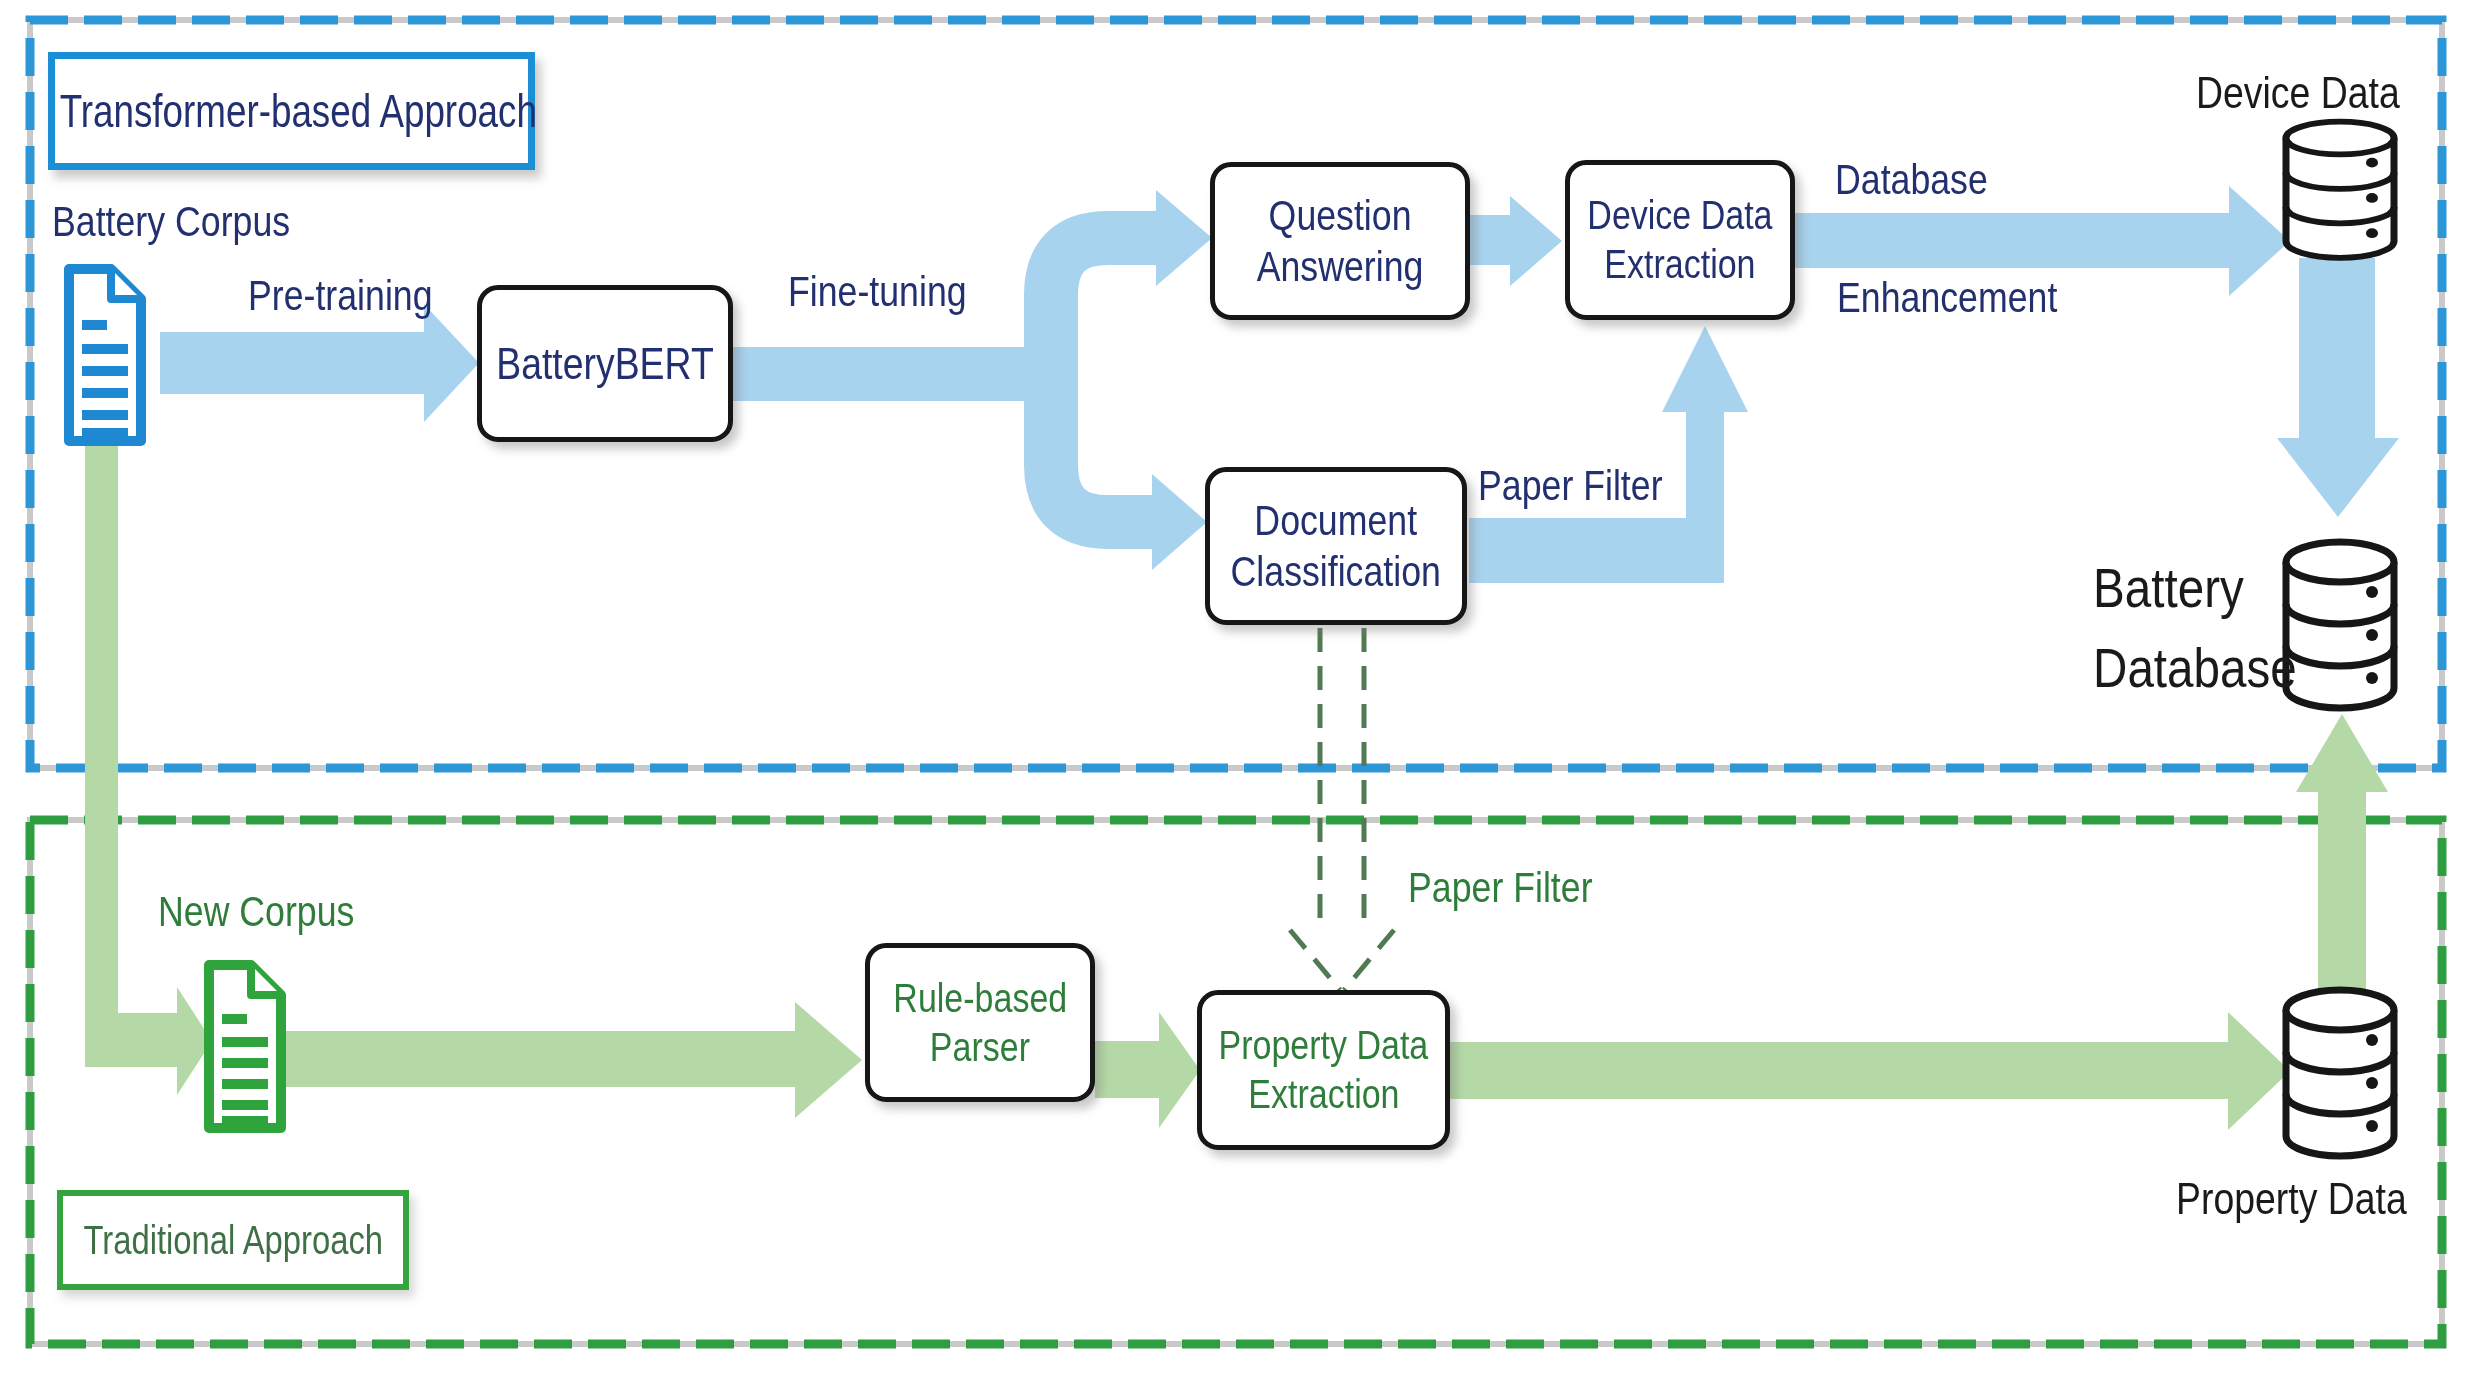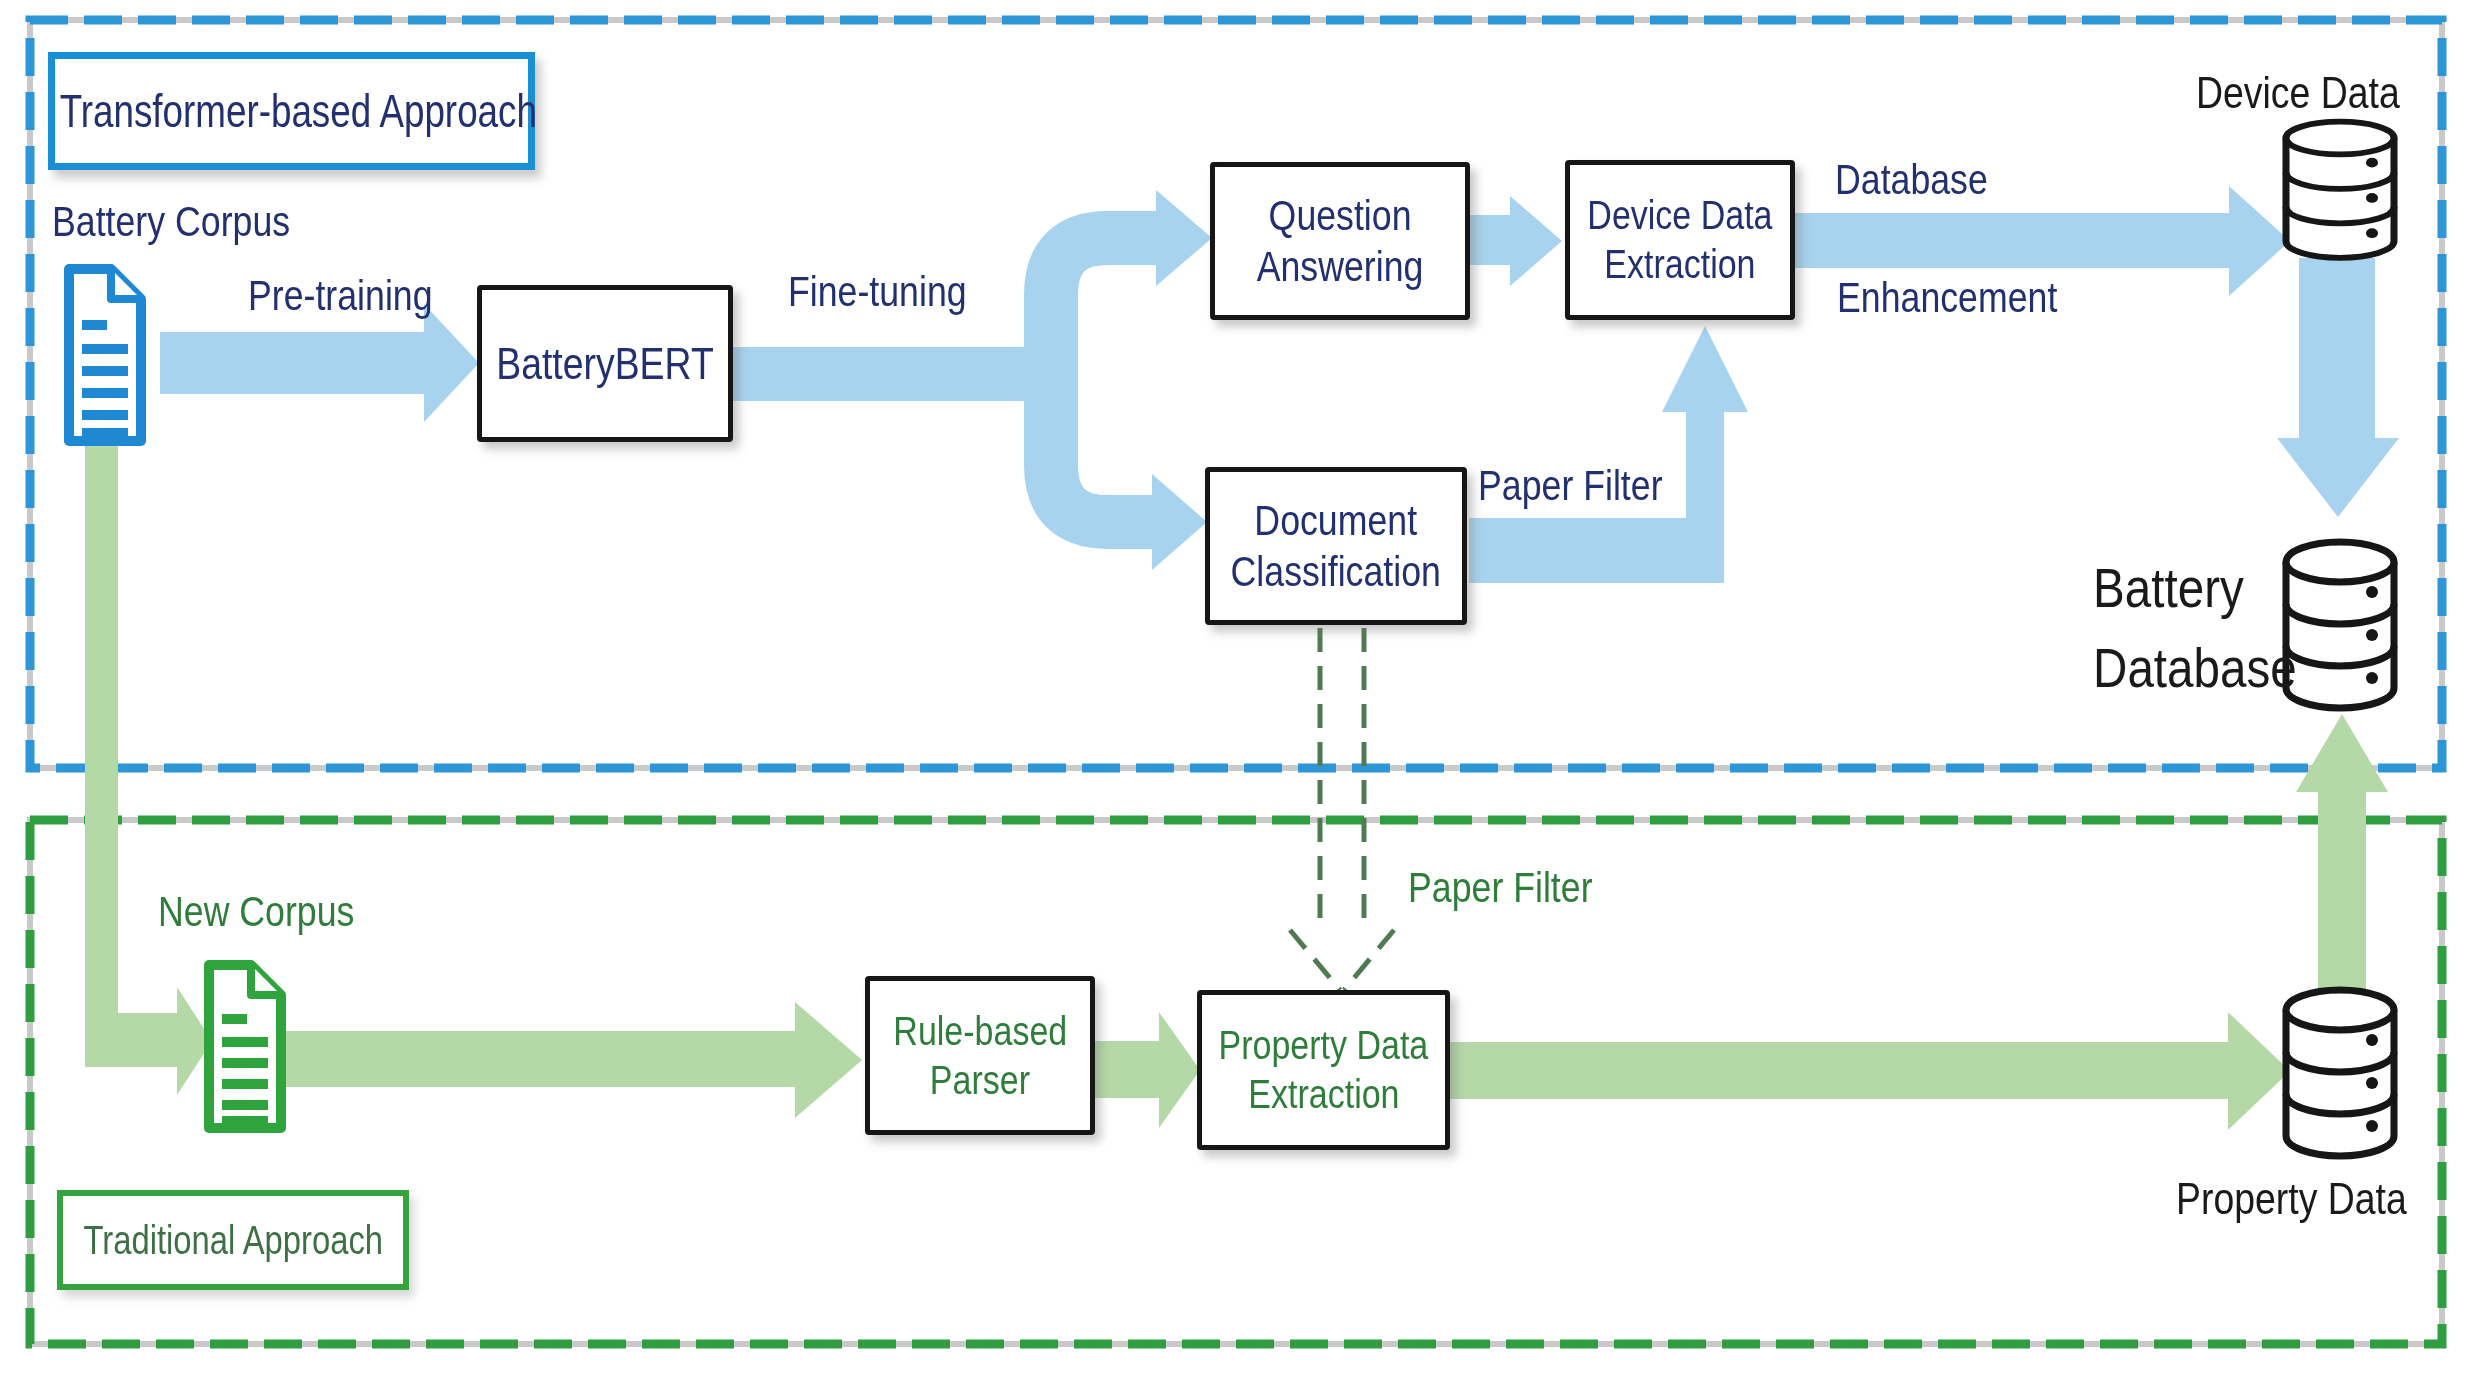--- a/index.html
+++ b/index.html
@@ -3,21 +3,21 @@
 <meta charset="utf-8">
 <style>
   html,body{margin:0;padding:0;background:#ffffff;}
   #canvas{
     position:relative;width:2469px;height:1386px;background:#ffffff;
     font-family:"Liberation Sans",sans-serif;overflow:hidden;outline:2px solid #ededed;
   }
   #shapes{position:absolute;left:0;top:0;z-index:1;}
   .node{
     position:absolute;z-index:3;box-sizing:border-box;background:#fff;
-    border:5px solid #161616;border-radius:4px;
+    border:5px solid #161616;border-radius:21px;
     display:flex;flex-direction:column;align-items:center;justify-content:center;
     box-shadow:6px 7px 10px rgba(120,120,120,.40);
     text-align:center;line-height:1.22;
   }
   .node span{display:block;white-space:nowrap;transform:scaleX(.85);transform-origin:50% 50%;}
   .navy{color:#22306f;}
   .greentxt{color:#2e7d3a;}
   .blacktxt{color:#1a1a1a;}
   .lbl{position:absolute;z-index:4;white-space:nowrap;}
   .lbl span{display:inline-block;transform:scaleX(.85);transform-origin:0 50%;white-space:nowrap;}
@@ -32,21 +32,21 @@
   }
   #title-traditional{
     left:57px;top:1190px;width:352px;height:100px;border:6px solid #34a53e;
     font-size:41px;color:#3f7045;box-shadow:5px 7px 9px rgba(140,140,140,.35);
   }
   
   #node-batterybert{left:477px;top:285px;width:256px;height:157px;font-size:44px;}
   #node-qa{left:1210px;top:162px;width:260px;height:158px;font-size:42px;}
   #node-dc{left:1205px;top:467px;width:262px;height:158px;font-size:42px;}
   #node-dde{left:1565px;top:160px;width:230px;height:160px;font-size:40px;}
-  #node-rbp{left:865px;top:976px;width:230px;height:159px;font-size:40px;}
+  #node-rbp{left:865px;top:943px;width:230px;height:159px;font-size:40px;}
   #node-pde{left:1197px;top:990px;width:253px;height:160px;font-size:40px;}
   
   #lbl-battery-corpus{left:52px;top:198px;font-size:42px;}
   #lbl-pre-training{left:248px;top:272px;font-size:42px;}
   #lbl-fine-tuning{left:788px;top:268px;font-size:42px;}
   #lbl-paper-filter-blue{left:1478px;top:462px;font-size:42px;}
   #lbl-database-top{left:1835px;top:156px;font-size:42px;}
   #lbl-enhancement-top{left:1837px;top:274px;font-size:42px;}
   #lbl-device-data{left:2196px;top:68px;font-size:44px;}
   #lbl-battery-database{left:2093px;top:548px;font-size:56px;line-height:1.42;}

